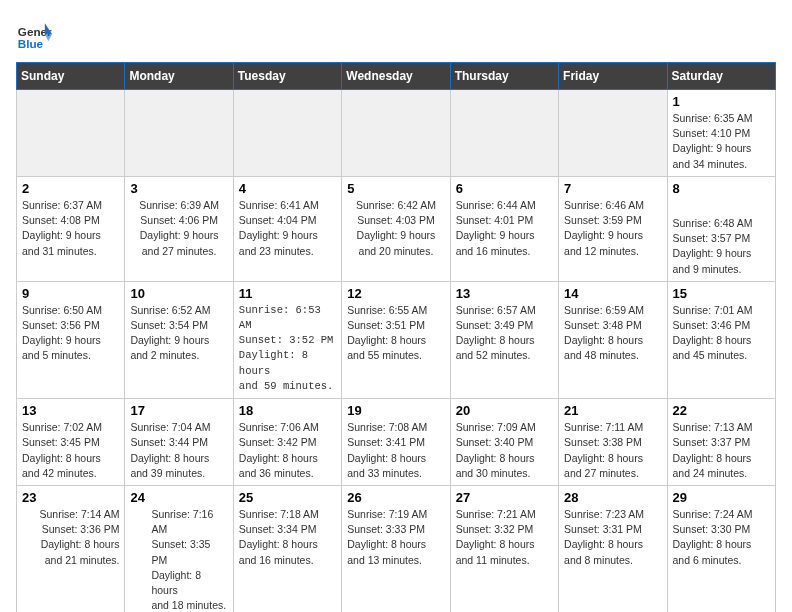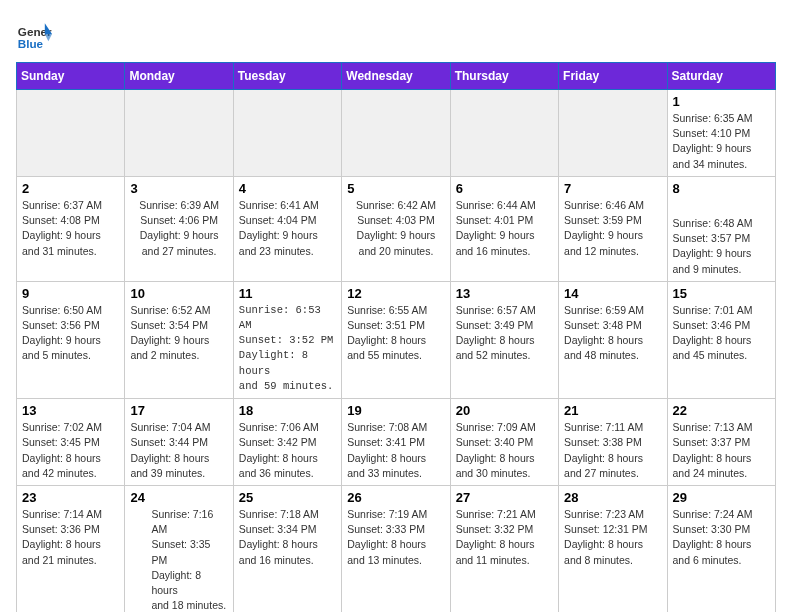--- a/index.html
+++ b/index.html
@@ -36,21 +36,21 @@
     .location-title {
       font-size: 14px;
       color: #444;
     }
     .calendar {
       width: 100%;
       border-collapse: collapse;
       font-size: 11px;
     }
     .calendar th {
-      background: #6d28d9;
+      background: #404040;
       color: #fff;
       padding: 6px 4px;
       text-align: left;
       font-size: 12px;
       font-weight: bold;
       border: 1px solid #1a6fc4;
     }
     .calendar td {
       border: 1px solid #ccc;
       vertical-align: top;
@@ -272,21 +272,21 @@
           <span class="day-number">22</span>
           <div class="day-info" style="white-space: pre-line;">Sunrise: 7:13 AM
 Sunset: 3:37 PM
 Daylight: 8 hours
 and 24 minutes.</div>
         </td>
       </tr>
       <tr>
         <td>
           <span class="day-number">23</span>
-          <div class="day-info" style="white-space: pre-line;">Sunrise: 7:14 AM
+          <div class="day-info" style="white-space: pre-line; text-align: right;">Sunrise: 7:14 AM
 Sunset: 3:36 PM
 Daylight: 8 hours
 and 21 minutes.</div>
         </td>
         <td>
           <span class="day-number">24</span>
           <div class="day-info" style="white-space: pre-line; margin-left: 21px;">Sunrise: 7:16 AM
 Sunset: 3:35 PM
 Daylight: 8 hours
 and 18 minutes.</div>
@@ -308,21 +308,21 @@
         <td>
           <span class="day-number">27</span>
           <div class="day-info" style="white-space: pre-line;">Sunrise: 7:21 AM
 Sunset: 3:32 PM
 Daylight: 8 hours
 and 11 minutes.</div>
         </td>
         <td>
           <span class="day-number">28</span>
           <div class="day-info" style="white-space: pre-line;">Sunrise: 7:23 AM
-Sunset: 12:31 PM
+Sunset: 3:31 PM
 Daylight: 8 hours
 and 8 minutes.</div>
         </td>
         <td>
           <span class="day-number">29</span>
           <div class="day-info" style="white-space: pre-line;">Sunrise: 7:24 AM
 Sunset: 3:30 PM
 Daylight: 8 hours
 and 6 minutes.</div>
         </td>

